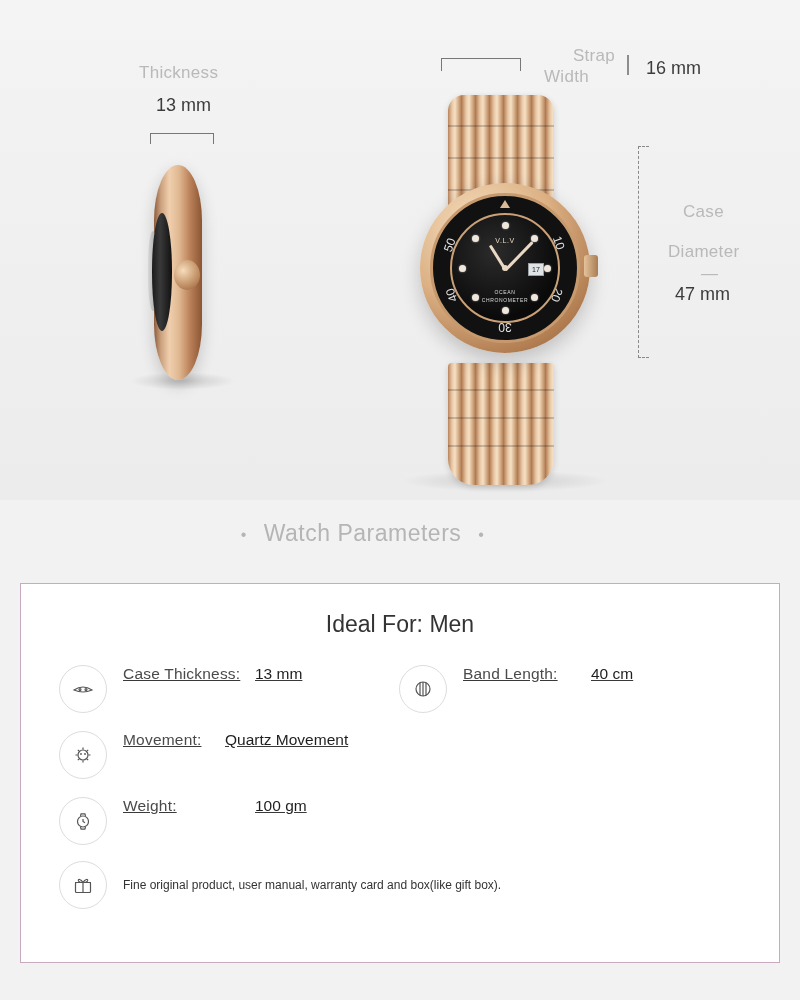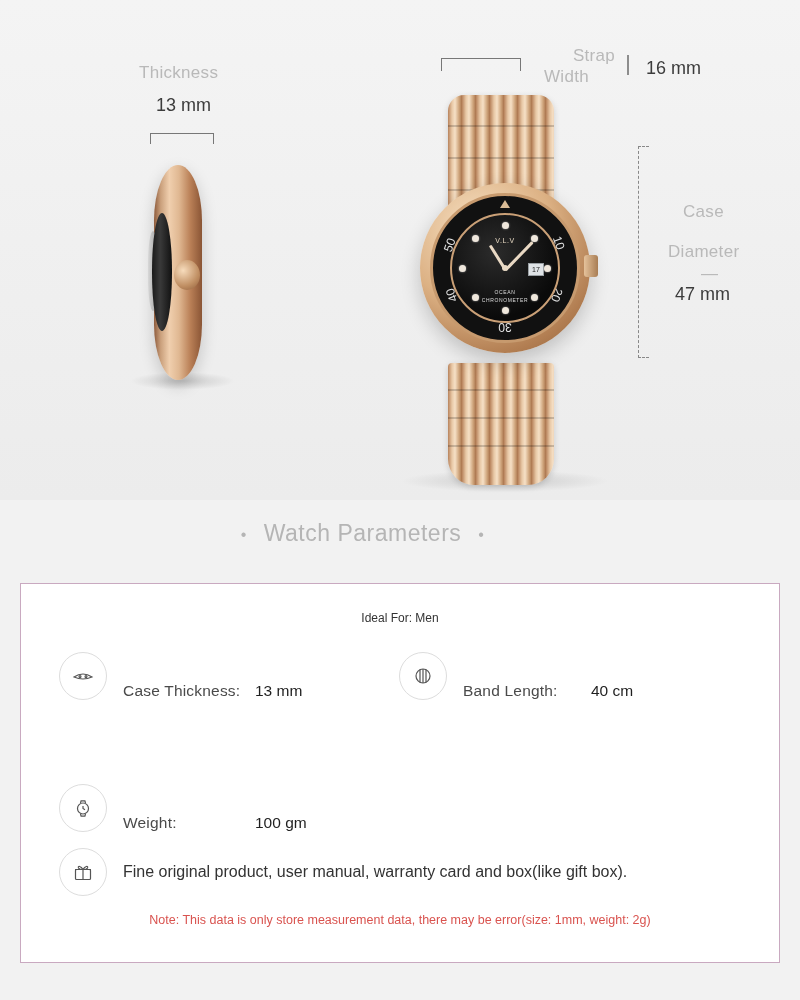--- a/index.html
+++ b/index.html
@@ -232,38 +232,39 @@
     left: 20px;
     top: 583px;
     width: 760px;
     height: 380px;
     background: #ffffff;
     border: 1px solid #c9a9c0;
     box-sizing: border-box;
   }
   .ideal {
     text-align: center;
-    font-size: 12px;
+    font-size: 23px;
     color: #333;
     margin-top: 27px;
   }
   .rows {
     margin-top: 18px;
   }
   .row {
     display: flex;
     align-items: center;
     height: 66px;
     padding: 0 0 0 38px;
     box-sizing: border-box;
   }
   .cell {
     display: flex;
-    align-items: flex-end;
+    align-items: flex-start;
     width: 340px;
+    text-decoration: underline;
   }
   .cell.right { width: 360px; }
   .ico {
     width: 46px;
     height: 46px;
     min-width: 46px;
     border-radius: 50%;
     border: 1px solid #ddd;
     display: flex;
     align-items: center;
@@ -289,21 +290,21 @@
   .c6 .lab { width: 124px; }
   .c1 .val, .c2 .val, .c3 .val { margin-left: 0; }
 
   .gift-row {
     display: flex;
     align-items: center;
     padding-left: 38px;
     height: 62px;
   }
   .gift-text {
-    font-size: 16px;
+    font-size: 12px;
     color: #333;
   }
   .note {
     text-align: center;
     color: #d9534f;
     font-size: 12.5px;
     margin-top: 10px;
   }
 
   svg { display: block; }
@@ -415,20 +416,32 @@
             <circle cx="12" cy="12" r="7"></circle>
             <path d="M9 5.5 v13 M15 5.5 v13 M12 5 v14"></path>
           </svg>
         </span>
         <span class="lab">Band Length:</span>
         <span class="val">40 cm</span>
       </div>
     </div>
 
     <div class="row">
+      <div class="cell right c5">
+        <span class="ico">
+          <svg width="24" height="24" viewBox="0 0 24 24" fill="none" stroke="#555" stroke-width="1.2">
+            <circle cx="12" cy="12" r="5"></circle>
+            <path d="M12 4.5 v2 M12 17.5 v2 M4.5 12 h2 M17.5 12 h2 M6.8 6.8 l1.4 1.4 M15.8 15.8 l1.4 1.4 M17.2 6.8 l-1.4 1.4 M8.2 15.8 l-1.4 1.4"></path>
+            <circle cx="10" cy="11" r=".9" fill="#555" stroke="none"></circle>
+            <circle cx="14" cy="11" r=".9" fill="#555" stroke="none"></circle>
+          </svg>
+        </span>
+        <span class="lab">Movement:</span>
+        <span class="val">Quartz Movement</span>
+      </div>
     </div>
 
     <div class="row">
       <div class="cell c3">
         <span class="ico">
           <svg width="24" height="24" viewBox="0 0 24 24" fill="none" stroke="#555" stroke-width="1.2">
             <circle cx="12" cy="12.5" r="5.5"></circle>
             <path d="M9.5 7 l.6-2.2h3.8l.6 2.2 M9.5 18 l.6 2.2h3.8l.6-2.2"></path>
             <path d="M12 10 v2.5 l2 1.2"></path>
           </svg>
@@ -443,15 +456,14 @@
         <svg width="24" height="24" viewBox="0 0 24 24" fill="none" stroke="#555" stroke-width="1.2">
           <rect x="4.5" y="9.5" width="15" height="10" rx="1"></rect>
           <path d="M4 9.5 h16 M12 9.5 v10"></path>
           <path d="M12 9.5 C10 6 6.5 5.5 7.5 8 C8.2 9.3 10.5 9.5 12 9.5 Z"></path>
           <path d="M12 9.5 C14 6 17.5 5.5 16.5 8 C15.8 9.3 13.5 9.5 12 9.5 Z"></path>
         </svg>
       </span>
       <span class="gift-text">Fine original product, user manual, warranty card and box(like gift box).</span>
     </div>
 
-    <div class="note">Note: This data is only store measurement data, there may be error(size: 1mm, weight: 2g)</div>
   </div>
 </div>
 
 </body></html>

